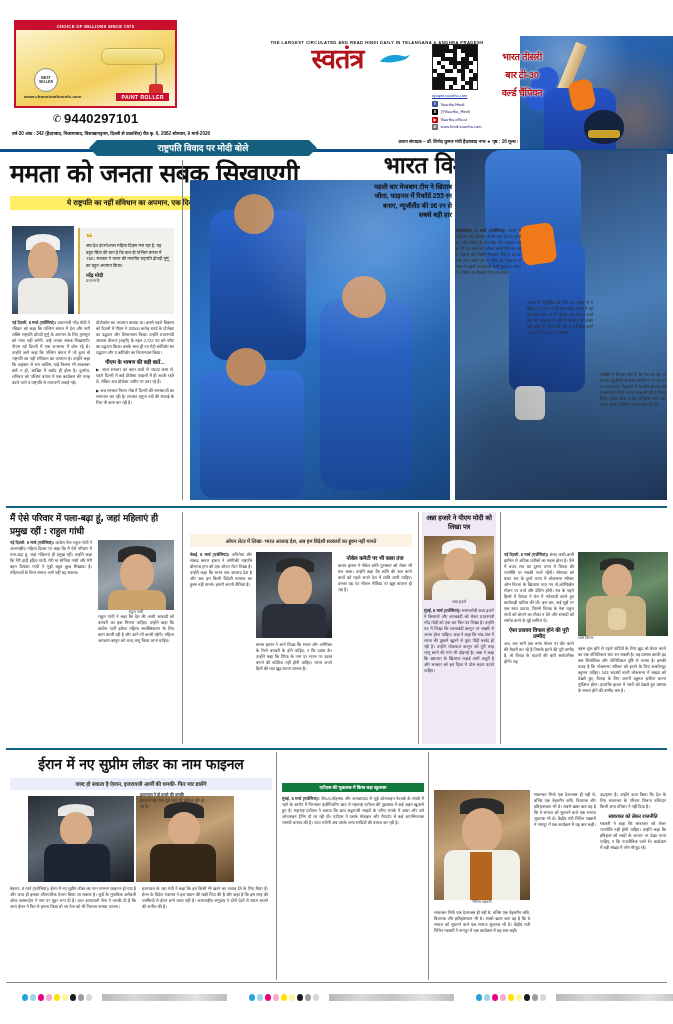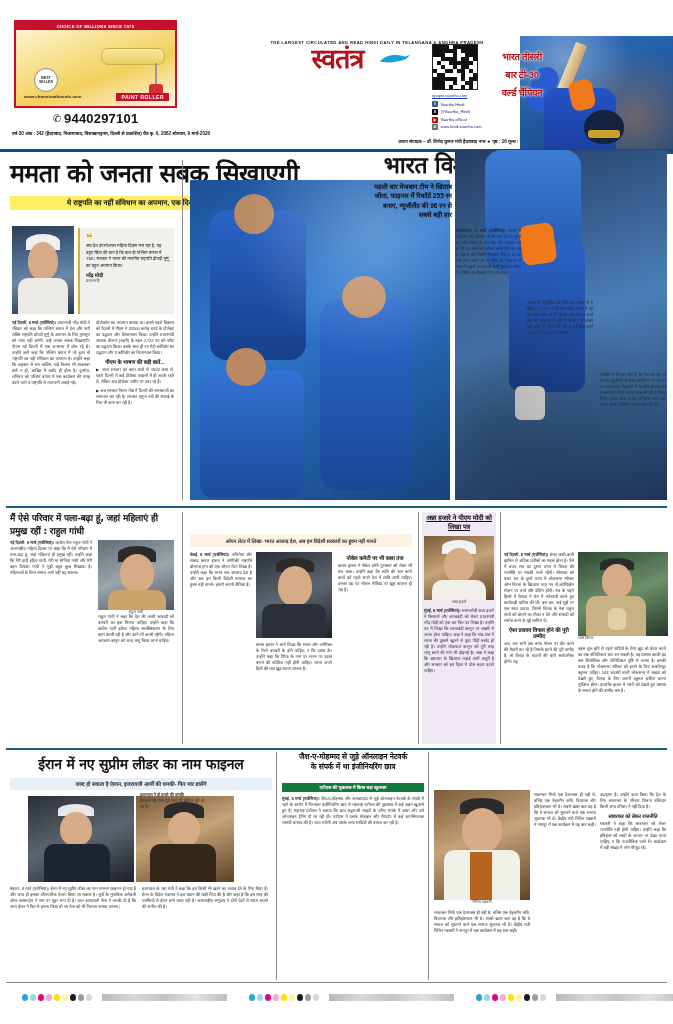--- a/index.html
+++ b/index.html
@@ -388,20 +388,21 @@
       <div class="helmet"></div>
     </div>
     <div class="cricket-slogan">
       <div>भारत तीसरी</div>
       <div>बार टी-30</div>
       <div>वर्ल्ड चैंपियन</div>
     </div>
     <div class="mast-bottom-rule"></div>
   </div>
 
+  <div class="lead-band">राष्ट्रपति विवाद पर मोदी बोले</div>
   <div class="lead-head">ममता को जनता सबक सिखाएगी</div>
   <div class="lead-sub">ये राष्ट्रपति का नहीं संविधान का अपमान, एक दिन अहंकार सब बर्बाद कर देता है</div>
 
   <div class="photo ph-modi" style="left:12px;top:226px;width:62px;height:88px;">
     <div class="hair" style="left:14px;top:8px;width:34px;height:16px;"></div>
     <div class="face" style="left:16px;top:16px;width:30px;height:38px;"></div>
     <div class="torso" style="left:6px;top:52px;width:50px;height:36px;background:#eceae4;"></div>
   </div>
 
   <div class="quote-box">
@@ -485,21 +486,21 @@
   </div>
   <div class="col" style="left:256px;top:642px;width:76px;">कमल हासन ने आगे लिखा कि भारत और अमेरिका के रिश्ते बराबरी के होने चाहिए, न कि दबाव के। उन्होंने कहा कि टैरिफ के नाम पर भारत पर दबाव बनाने की कोशिश नहीं होनी चाहिए। भारत अपने हितों की रक्षा खुद करना जानता है।</div>
   <div class="col" style="left:338px;top:552px;width:74px;">
     <div class="subhead">नोबेल कमेटी पर भी कसा तंज</div>
     <p>कमल हासन ने नोबेल शांति पुरस्कार को लेकर भी तंज कसा। उन्होंने कहा कि शांति की बात करने वालों को पहले अपने देश में शांति लानी चाहिए। उनका यह पत्र सोशल मीडिया पर खूब वायरल हो रहा है।</p>
   </div>
 
   <div class="vsep" style="left:418px;top:512px;height:232px;"></div>
 
   <div class="tint-lav" style="left:422px;top:512px;width:74px;height:232px;"></div>
-  <div class="sec-head" style="left:424px;top:514px;width:70px;font-size:6.6px;line-height:9.4px;text-align:center;text-decoration:underline;">अन्ना हजारे ने पीएम मोदी को लिखा पत्र</div>
+  <div class="sec-head" style="left:424px;top:514px;width:70px;font-size:6.6px;line-height:9.4px;text-align:center;">अन्ना हजारे ने पीएम मोदी को लिखा पत्र</div>
   <div class="photo ph-warm" style="left:424px;top:536px;width:70px;height:64px;">
     <div class="hair" style="left:18px;top:4px;width:34px;height:14px;background:#f2f2f2;"></div>
     <div class="face" style="left:20px;top:12px;width:30px;height:34px;"></div>
     <div class="torso" style="left:8px;top:44px;width:54px;height:20px;background:#f1efe9;"></div>
   </div>
   <div class="cap" style="left:424px;top:600px;width:70px;text-align:center;">अन्ना हजारे</div>
   <div class="col" style="left:424px;top:608px;width:70px;">
     <p><span class="dl">मुंबई, 8 मार्च (एजेंसियां)।</span>
        <span>समाजसेवी अन्ना हजारे ने किसानों और शराबबंदी को लेकर प्रधानमंत्री नरेंद्र मोदी को एक बार फिर पत्र लिखा है। उन्होंने पत्र में लिखा कि शराबबंदी कानून पर सख्ती से अमल होना चाहिए। अन्ना ने कहा कि गांव-गांव में शराब की दुकानें खुलने से युवा पीढ़ी बर्बाद हो रही है। उन्होंने लोकपाल कानून को पूरी तरह लागू करने की मांग भी दोहराई है। अन्ना ने कहा कि भ्रष्टाचार के खिलाफ लड़ाई अभी अधूरी है और सरकार को इस दिशा में ठोस कदम उठाने चाहिए।</span></p>
   </div>
@@ -539,24 +540,20 @@
   </div>
   <div class="col" style="left:140px;top:792px;width:64px;font-weight:bold;font-size:4px;">
     <div>इजरायल ने दी हमले की धमकी</div>
     <div style="font-weight:normal;">ईरान में नया नेता चुने जाने की प्रक्रिया पूरी हो गई है।</div>
   </div>
   <div class="col" style="left:10px;top:886px;width:126px;">तेहरान, 8 मार्च (एजेंसियां)। ईरान में नए सुप्रीम लीडर का नाम लगभग फाइनल हो गया है और जल्द ही इसका औपचारिक ऐलान किया जा सकता है। सूत्रों के मुताबिक असेंबली ऑफ एक्सपर्ट्स ने नाम पर मुहर लगा दी है। उधर इजरायली सेना ने धमकी दी है कि अगर ईरान ने फिर से हमला किया तो नए नेता को भी निशाना बनाया जाएगा।</div>
   <div class="col" style="left:142px;top:886px;width:126px;">इजरायल के रक्षा मंत्री ने कहा कि हम किसी भी खतरे का जवाब देने के लिए तैयार हैं। ईरान के विदेश मंत्रालय ने इस बयान की कड़ी निंदा की है और कहा है कि इस तरह की धमकियों से ईरान डरने वाला नहीं है। अंतरराष्ट्रीय समुदाय ने दोनों देशों से संयम बरतने की अपील की है।</div>
 
   <div class="vsep" style="left:276px;top:752px;height:228px;"></div>
 
-  <div class="sec-head" style="left:282px;top:752px;width:142px;font-size:7.6px;line-height:10.4px;text-align:center;">
-    <div>जैश-ए-मोहम्मद से जुड़े ऑनलाइन नेटवर्क</div>
-    <div>के संपर्क में था इंजीनियरिंग छात्र</div>
-  </div>
   <div class="green-band" style="left:282px;top:783px;width:142px;">एटीएस की पूछताछ में किया बड़ा खुलासा</div>
   <div class="col" style="left:282px;top:796px;width:142px;">
     <p><span class="dl">मुंबई, 8 मार्च (एजेंसियां)।</span>
        <span>जैश-ए-मोहम्मद और अलकायदा से जुड़े ऑनलाइन नेटवर्क के संपर्क में रहने के आरोप में गिरफ्तार इंजीनियरिंग छात्र से महाराष्ट्र एटीएस की पूछताछ में कई अहम खुलासे हुए हैं। महाराष्ट्र एटीएस ने बताया कि छात्र कट्टरपंथी साइटों के जरिए संपर्क में आया और उसे ऑनलाइन ट्रेनिंग दी जा रही थी। एटीएस ने उसके मोबाइल और लैपटॉप से कई आपत्तिजनक सामग्री बरामद की है। जांच एजेंसी अब उसके अन्य साथियों की तलाश कर रही है।</span></p>
   </div>
 
   <div class="vsep" style="left:428px;top:752px;height:228px;"></div>
 
   <div class="photo ph-warm" style="left:434px;top:790px;width:96px;height:110px;">
     <div class="hair dark" style="left:26px;top:8px;width:44px;height:16px;"></div>

